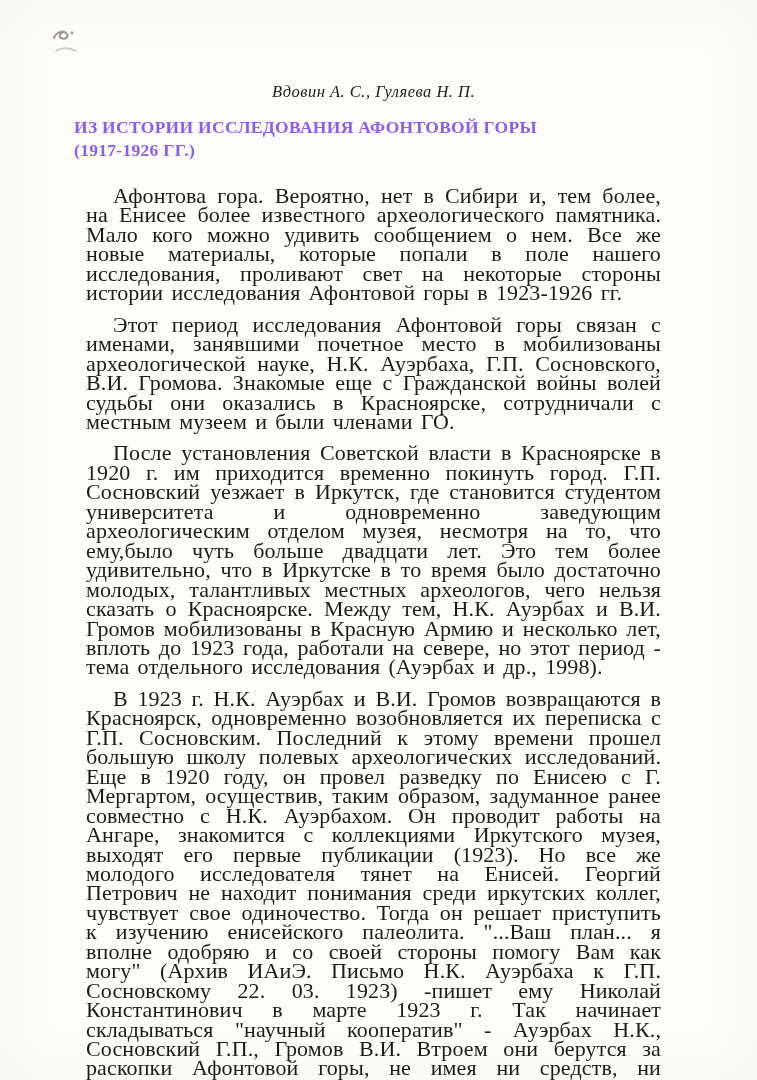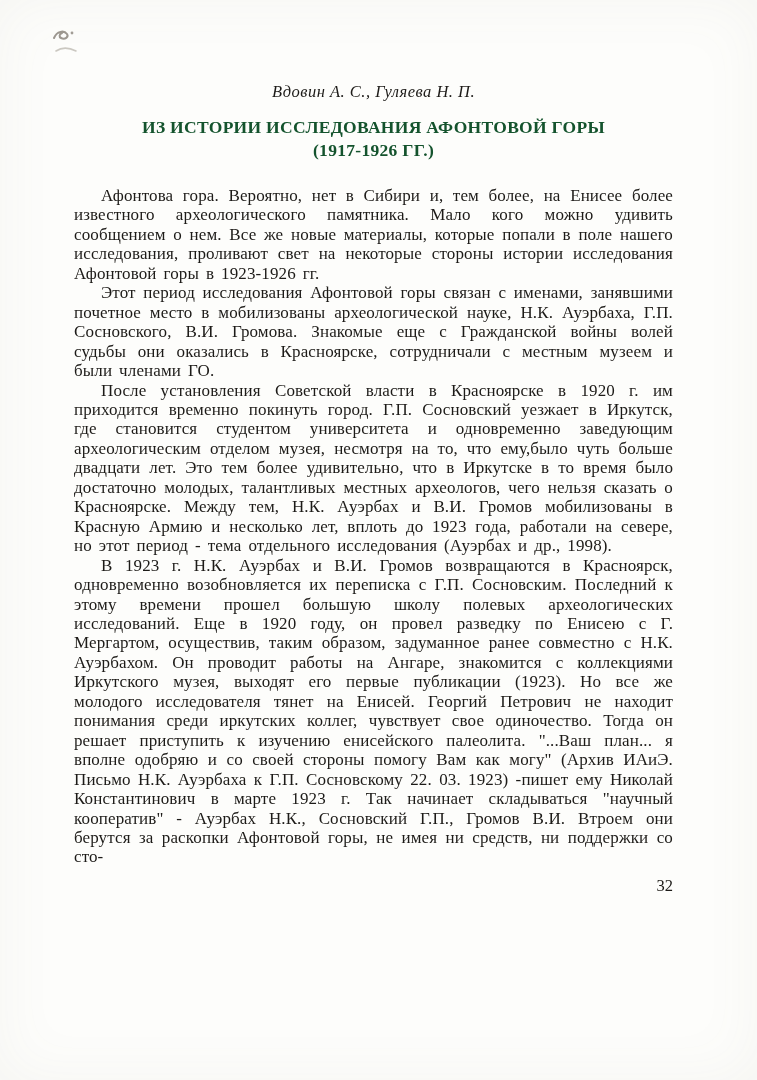--- a/index.html
+++ b/index.html
@@ -29,31 +29,30 @@
     width: 599px;
   }
   .authors {
     text-align: center;
     font-style: italic;
     font-size: 16.5px;
     letter-spacing: 0.5px;
     margin: 0 0 14px 0;
   }
   .title {
-    text-align: center;
     font-size: 17.5px;
     font-weight: bold;
     line-height: 23px;
     letter-spacing: 0.3px;
     margin: 0 0 24px 0;
-    color: #14532d;
+    color: #8b5cf6;
   }
   .body-para {
-    margin: 0;
-    font-size: 17px;
+    margin: 12px;
+    font-size: 22px;
     line-height: 19.45px;
     text-align: justify;
     text-indent: 27px;
     word-spacing: 2.6px;
     letter-spacing: 0.12px;
   }
   .page-number {
     text-align: right;
     font-size: 16.5px;
     margin-top: 9px;

